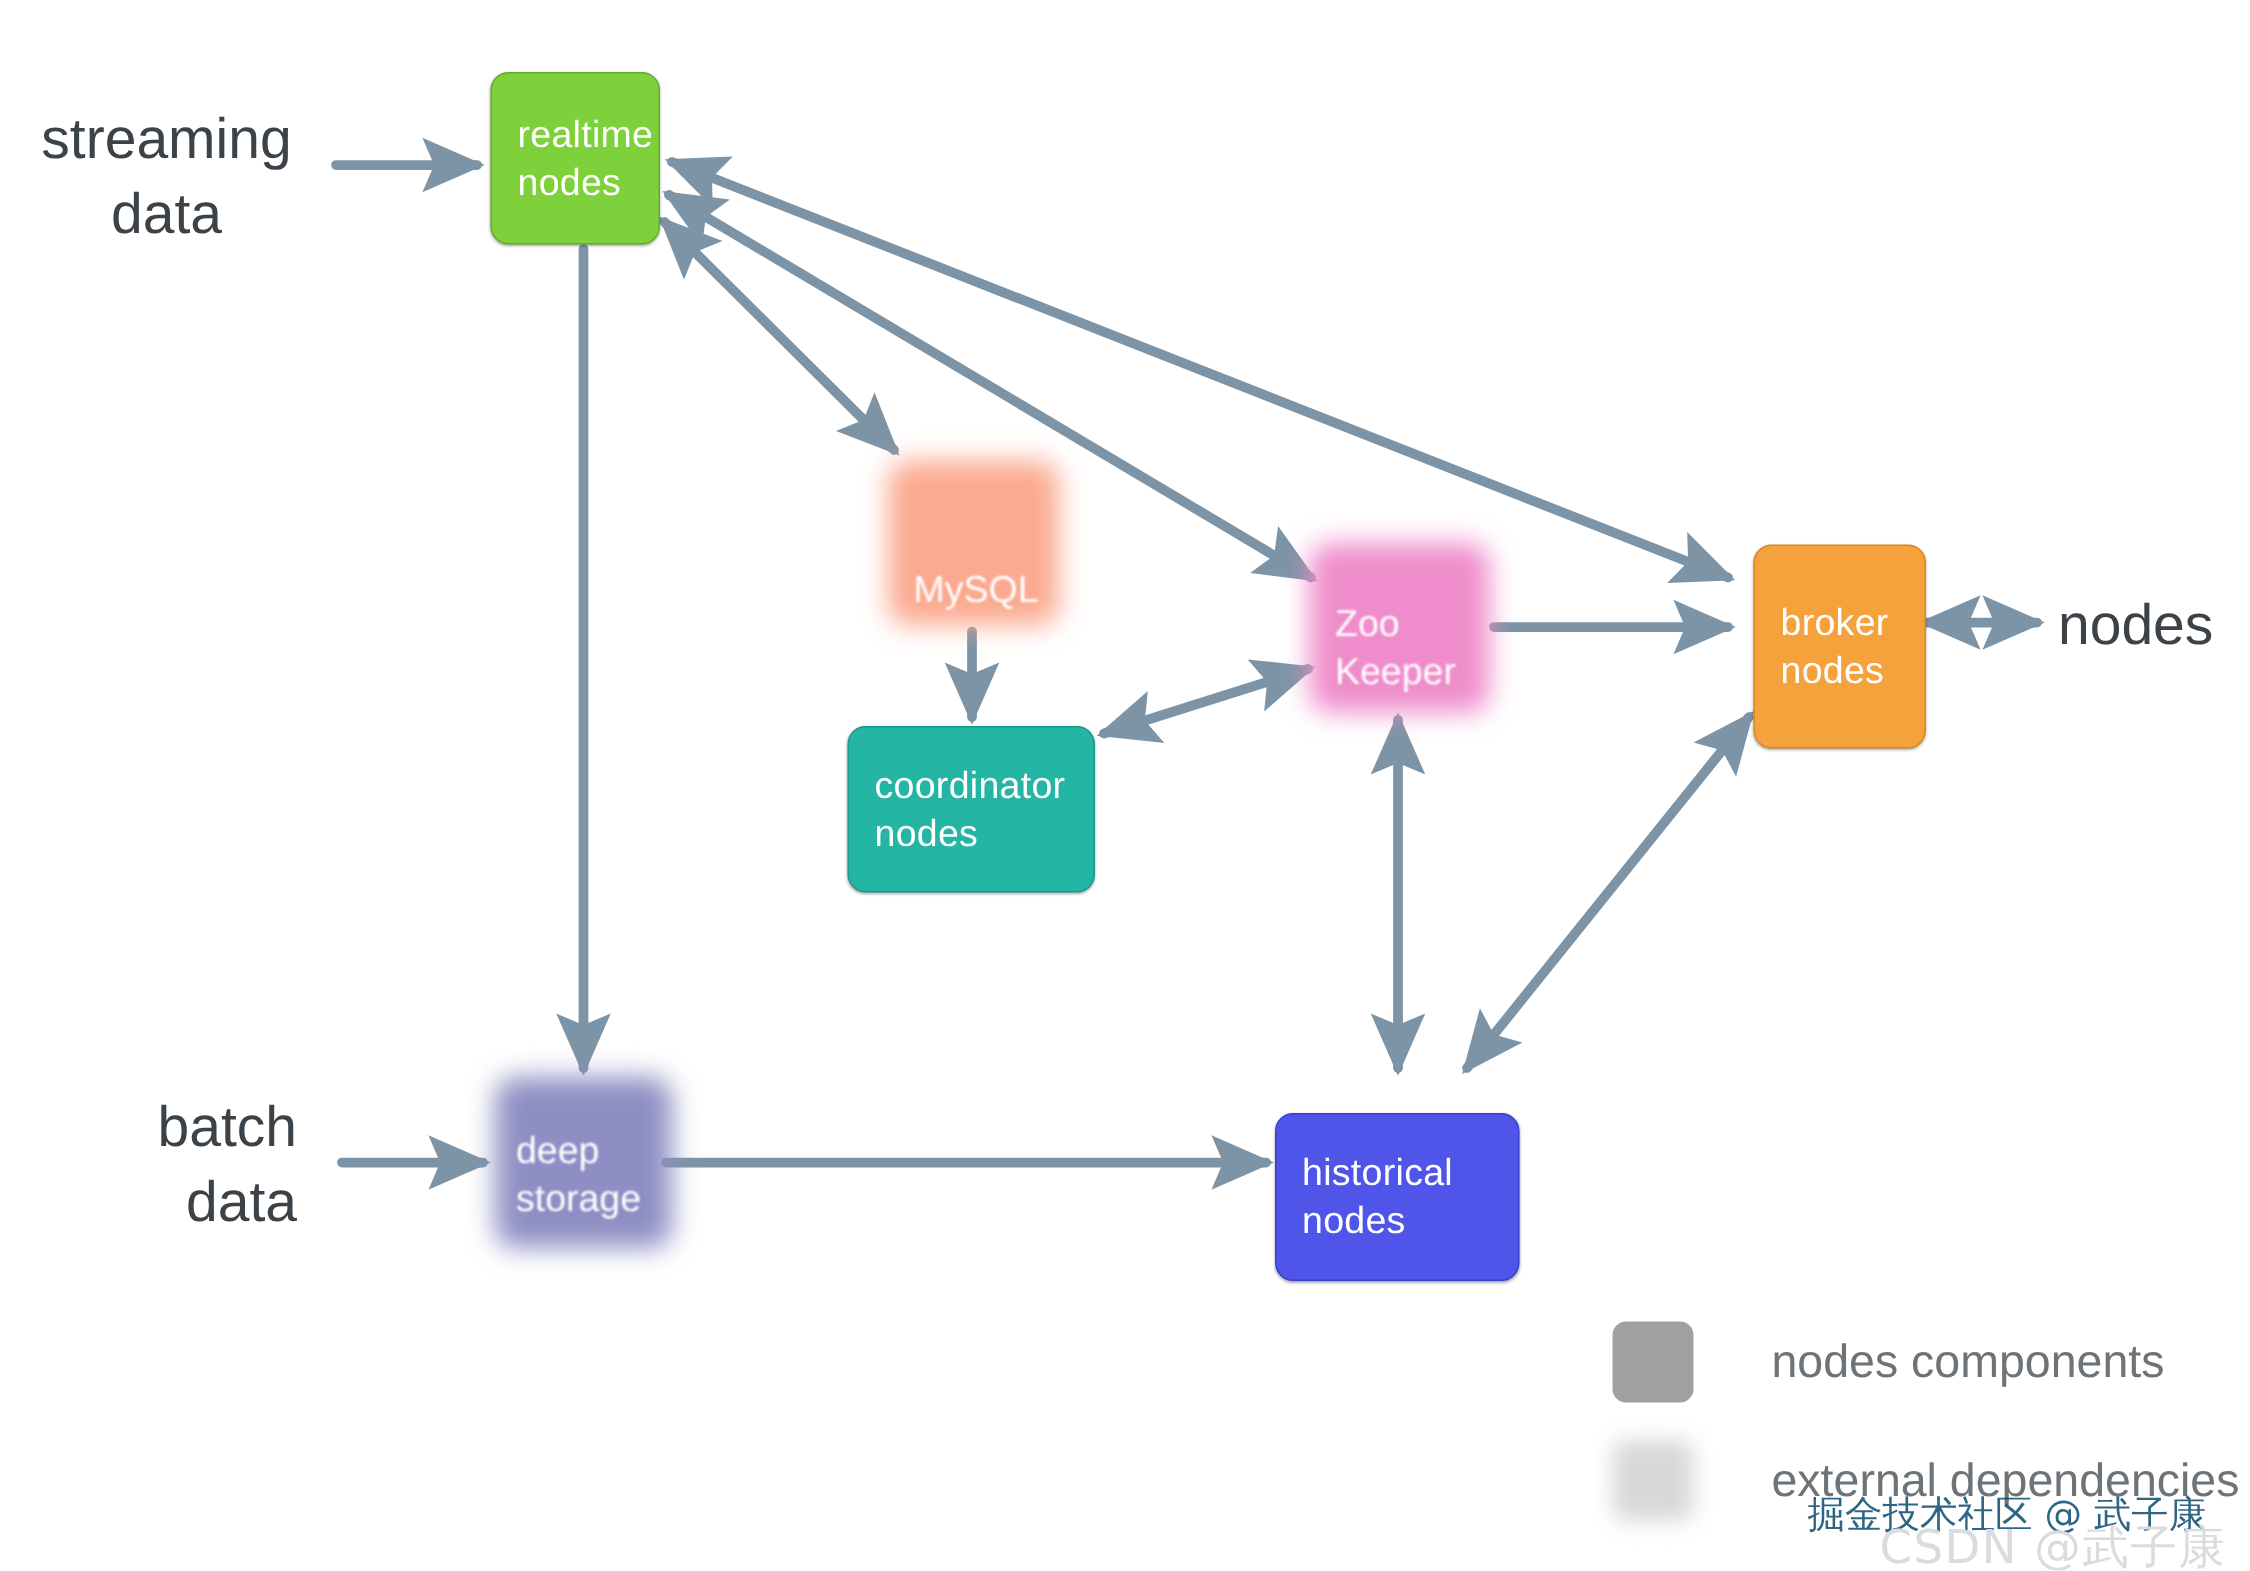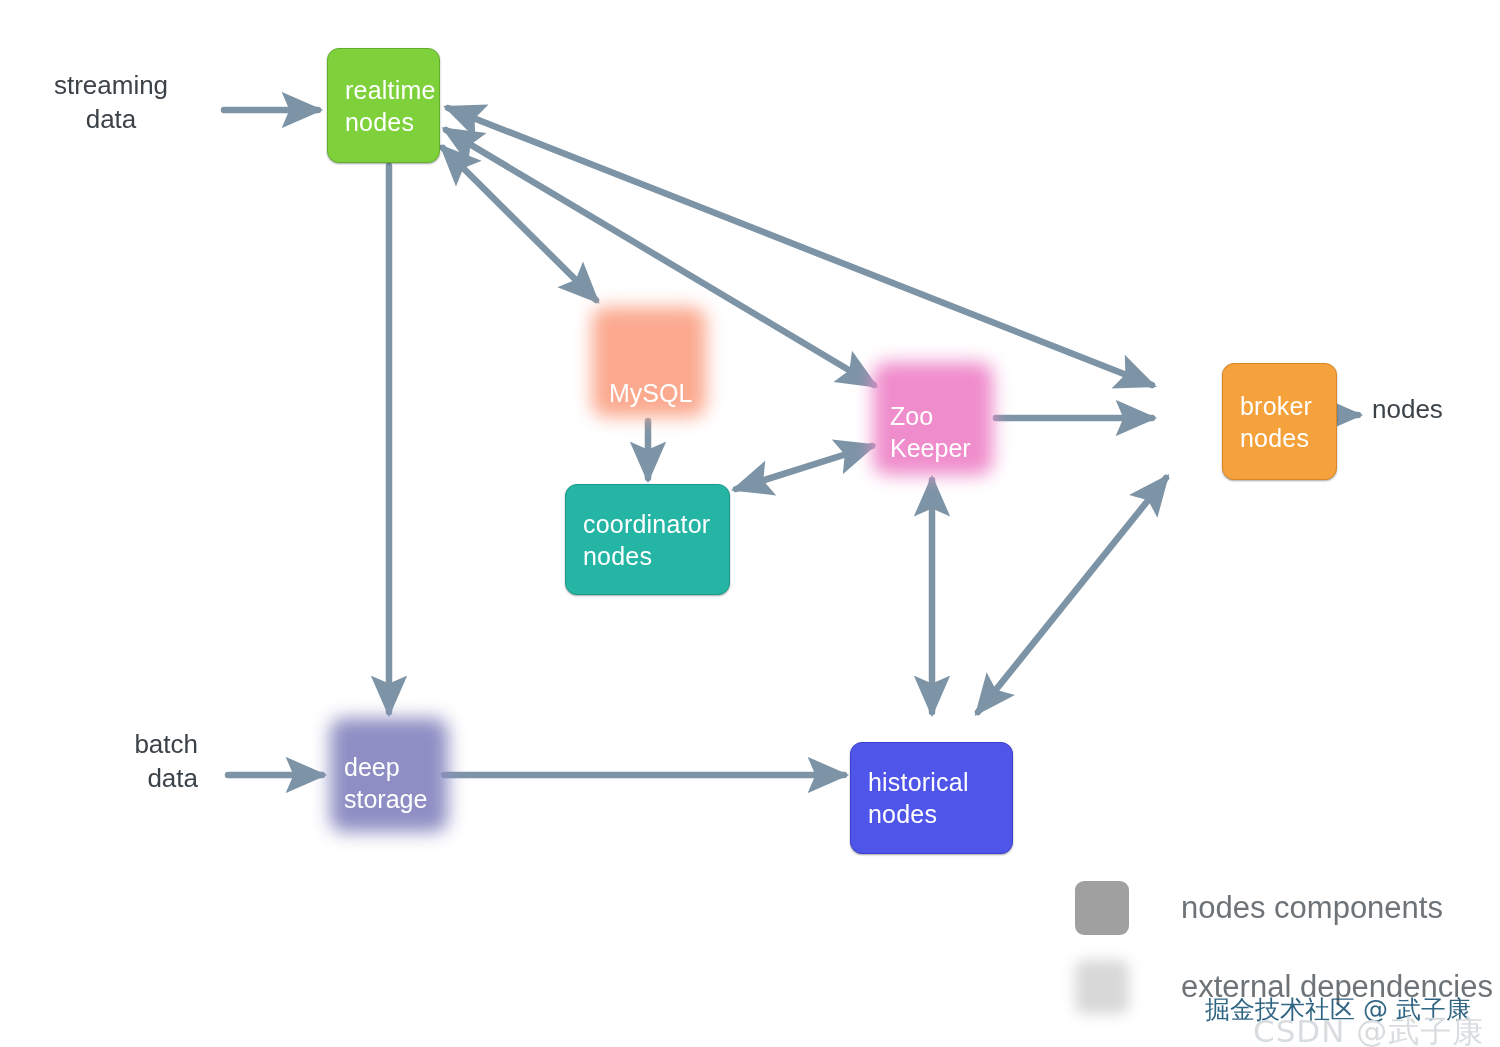--- a/index.html
+++ b/index.html
@@ -39,21 +39,21 @@
     position:absolute; inset:0;
     display:flex; flex-direction:column; justify-content:center;
     padding-left:17px;
     color:#ffffff; font-size:25px; line-height:1.28;
     filter:blur(0.7px);
   }
 
   .plain-text {
     position:absolute;
     color:#3b4248;
-    font-size:26px;
+    font-size:38px;
     line-height:1.32;
     z-index:6;
     white-space:pre-line;
   }
 
   .legend-item { position:absolute; display:flex; align-items:center; z-index:6; }
   .legend-sw { width:54px; height:54px; border-radius:9px; }
   .legend-sw.blurred { filter:blur(7px); }
   .legend-lbl { margin-left:52px; font-size:31px; color:#6e7377; white-space:nowrap; }
 
@@ -107,21 +107,21 @@
       <line x1="978" y1="712" x2="1166" y2="478" marker-start="url(#ah-start)" marker-end="url(#ah)" stroke="#7d94a6"></line>
 
       <line x1="1284" y1="415" x2="1358" y2="415" marker-start="url(#ah-start)" marker-end="url(#ah)" stroke="#7d94a6"></line>
     </g>
   </svg>
 
   <div class="node crisp" style="left:327px; top:48px; width:113px; height:115px; background:#7ed13b; border:1px solid #63ad2c;">
     <span class="lbl">realtime<br>nodes</span>
   </div>
 
-  <div class="node crisp" style="left:1222px; top:363px; width:115px; height:117px; background:#f5a23c; border:1px solid #d98725;">
+  <div class="node crisp" style="left:1169px; top:363px; width:115px; height:136px; background:#f5a23c; border:1px solid #d98725;">
     <span class="lbl">broker<br>nodes</span>
   </div>
 
   <div class="node crisp" style="left:565px; top:484px; width:165px; height:111px; background:#24b5a5; border:1px solid #199a8c;">
     <span class="lbl">coordinator<br>nodes</span>
   </div>
 
   <div class="node crisp" style="left:850px; top:718px; width:163px; height:112px; background:#4f55e8; border:1px solid #3a3fce;margin-top:24px;">
     <span class="lbl">historical<br>nodes</span>
   </div>

